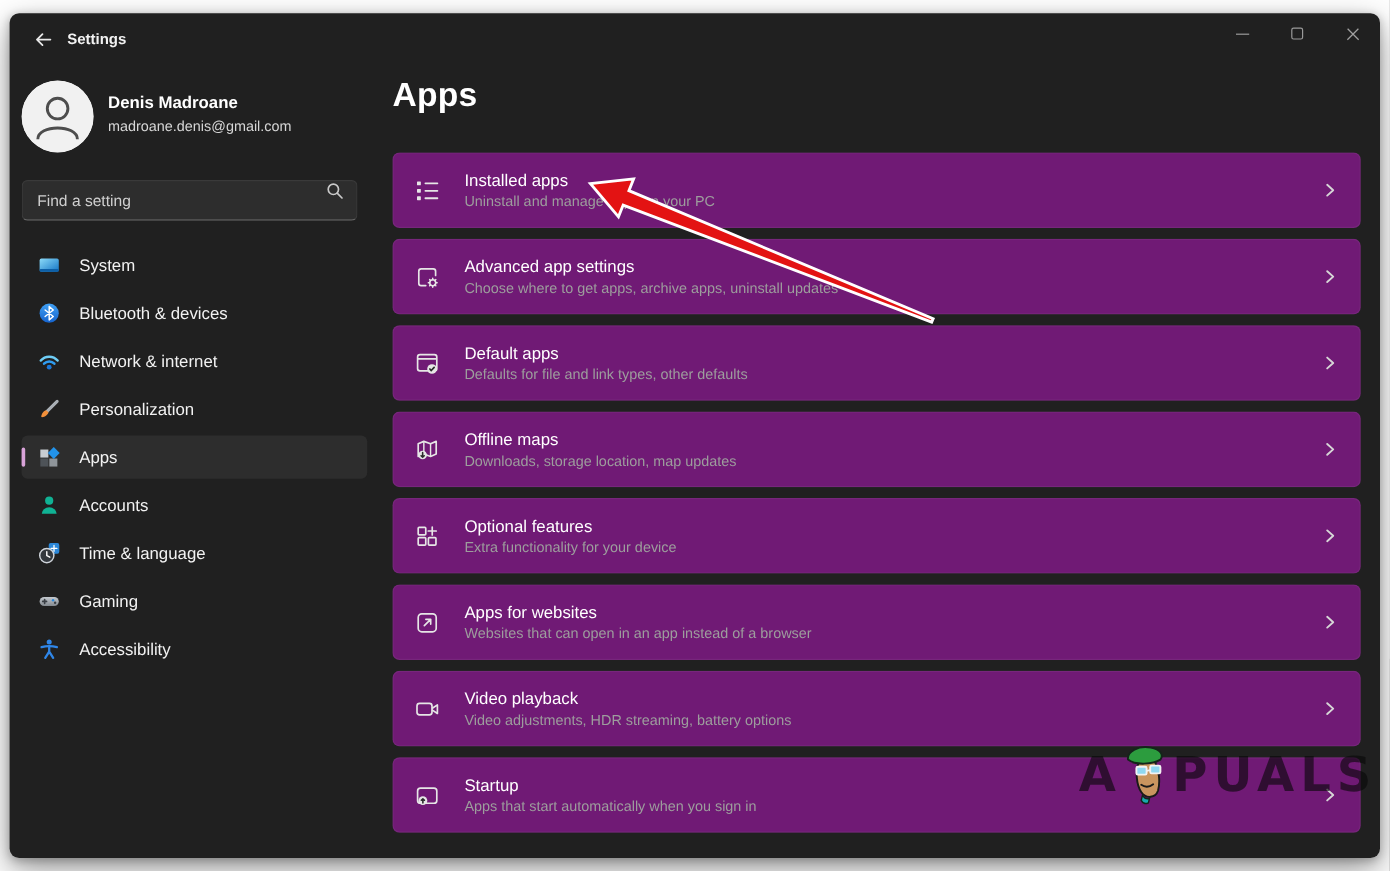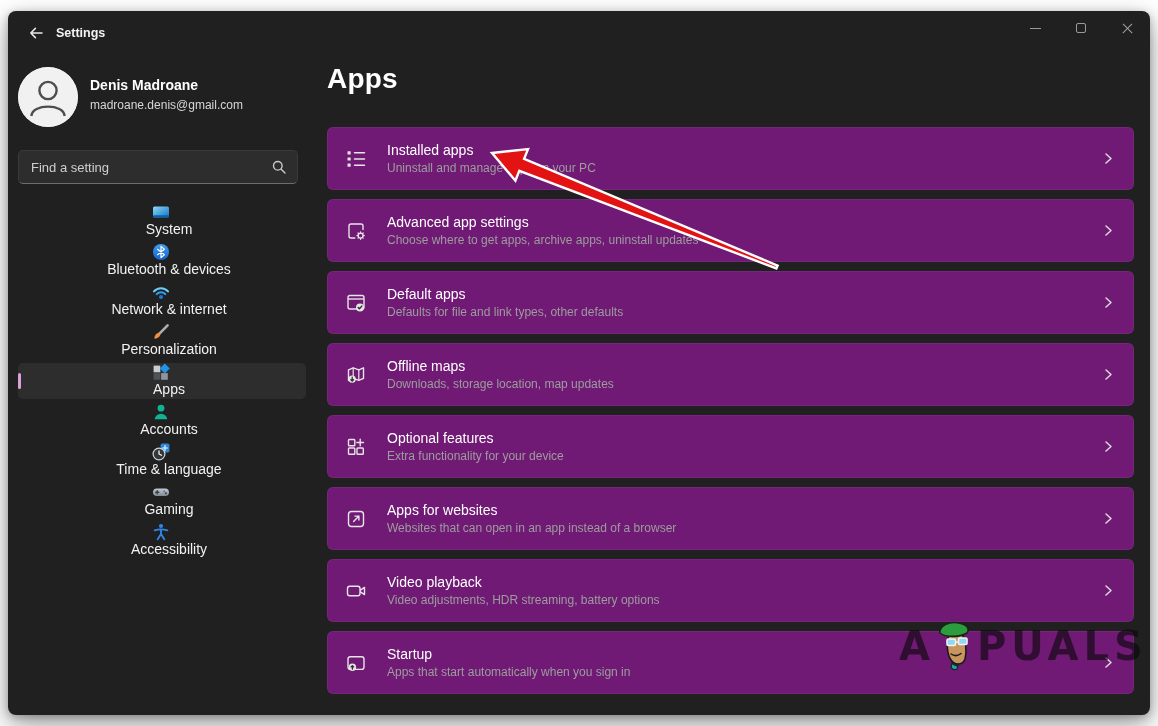--- a/index.html
+++ b/index.html
@@ -22,26 +22,26 @@
   .glyph-close { position:relative; width:13px; height:13px; }
   .glyph-close::before, .glyph-close::after { content:""; position:absolute; left:0; top:6px; width:13px; height:1.3px; background:#a0a0a0; }
   .glyph-close::before { transform:rotate(45deg); }
   .glyph-close::after { transform:rotate(-45deg); }
   
   .avatar { position:absolute; left:10px; top:56px; width:60px; height:60px; border-radius:50%; background:#f1f1f1; overflow:hidden; }
   .profile-name { position:absolute; left:82px; top:66px; font-size:14px; font-weight:700; color:#ffffff; }
   .profile-email { position:absolute; left:82px; top:87px; font-size:12px; color:#d6d6d6; }
   
   .search-box { position:absolute; left:10px; top:139px; width:280px; height:34px; background:#2d2d2d;
-    border:1px solid #3a3a3a; border-bottom-color:#6e6e6e; border-radius:5px; display:flex; align-items:center; padding:0 10px 0 12px; }
+    border:1px solid #3a3a3a; border-bottom-color:#6e6e6e; border-radius:5px; display:flex; padding:0 10px 0 12px; }
   .search-box input { flex:1; background:transparent; border:none; outline:none; color:#d9d9d9; font-size:13px; font-family:"Liberation Sans", sans-serif; }
   .search-box input::placeholder { color:#cfcfcf; }
   
   .nav { position:absolute; left:10px; top:192px; width:288px; }
-  .nav-item { position:relative; height:36px; margin-bottom:4px; border-radius:5px; display:flex; align-items:center; padding-left:14px; cursor:pointer;flex-direction:column; }
+  .nav-item { position:relative; height:36px; margin-bottom:4px; border-radius:5px; display:flex; align-items:center; padding-left:14px; cursor:pointer; }
   .nav-item .ic { width:18px; height:18px; margin-right:16px; flex:0 0 18px; }
   .nav-item .lbl { font-size:14px; color:#f2f2f2; }
   .nav-item.selected { background:#2d2d2d; }
   .nav-item.selected::before { content:""; position:absolute; left:0; top:10px; width:3px; height:16px; border-radius:2px; background:#d9a3d9; }
   
   .page-title { position:absolute; left:319px; top:52px; font-size:28px; font-weight:700; color:#ffffff; letter-spacing:.2px; }
   .cards { position:absolute; left:319px; top:116px; width:807px; }
   .card { height:63px; margin-bottom:9px; background:#701a75; border:1px solid rgba(255,255,255,.055);
     border-radius:6px; display:flex; align-items:center; padding:0 18px 0 17px; cursor:pointer; }
   .card .cic { width:22px; height:22px; margin-right:20px; flex:0 0 22px; }

